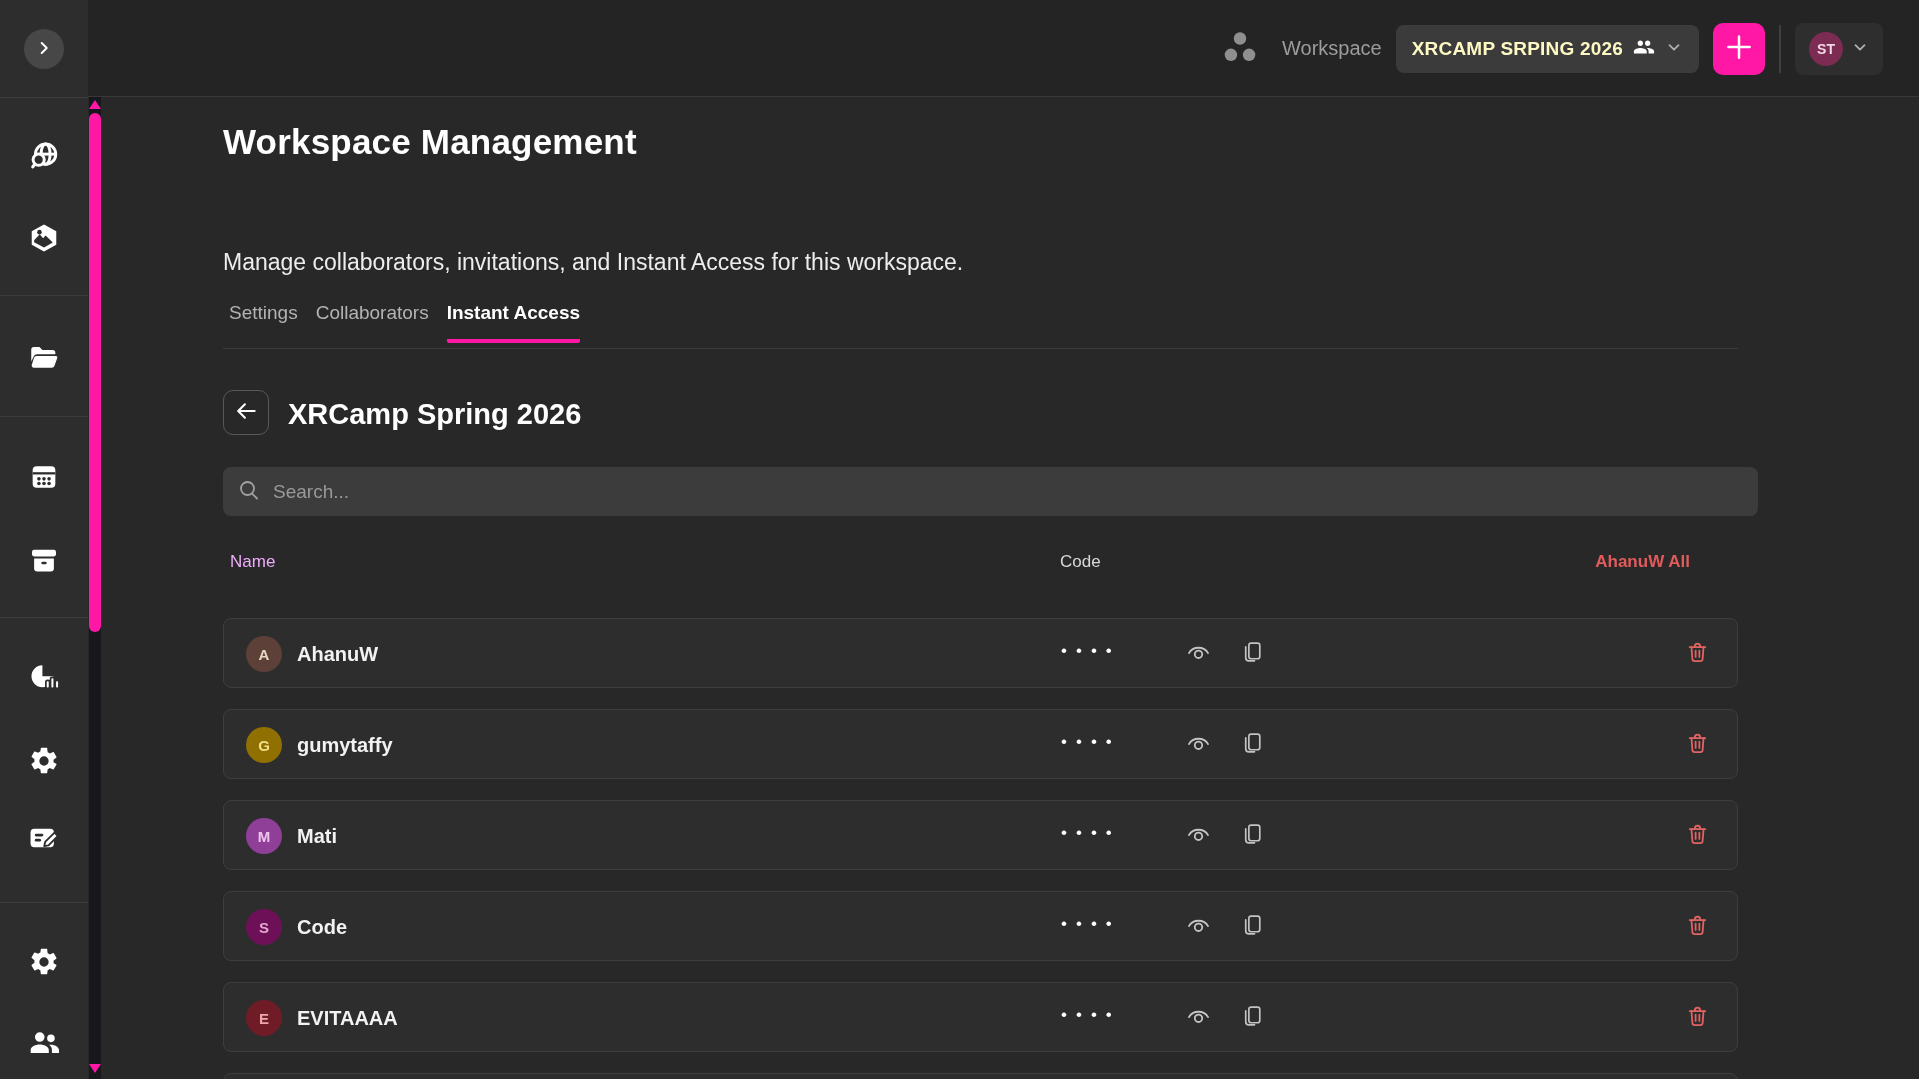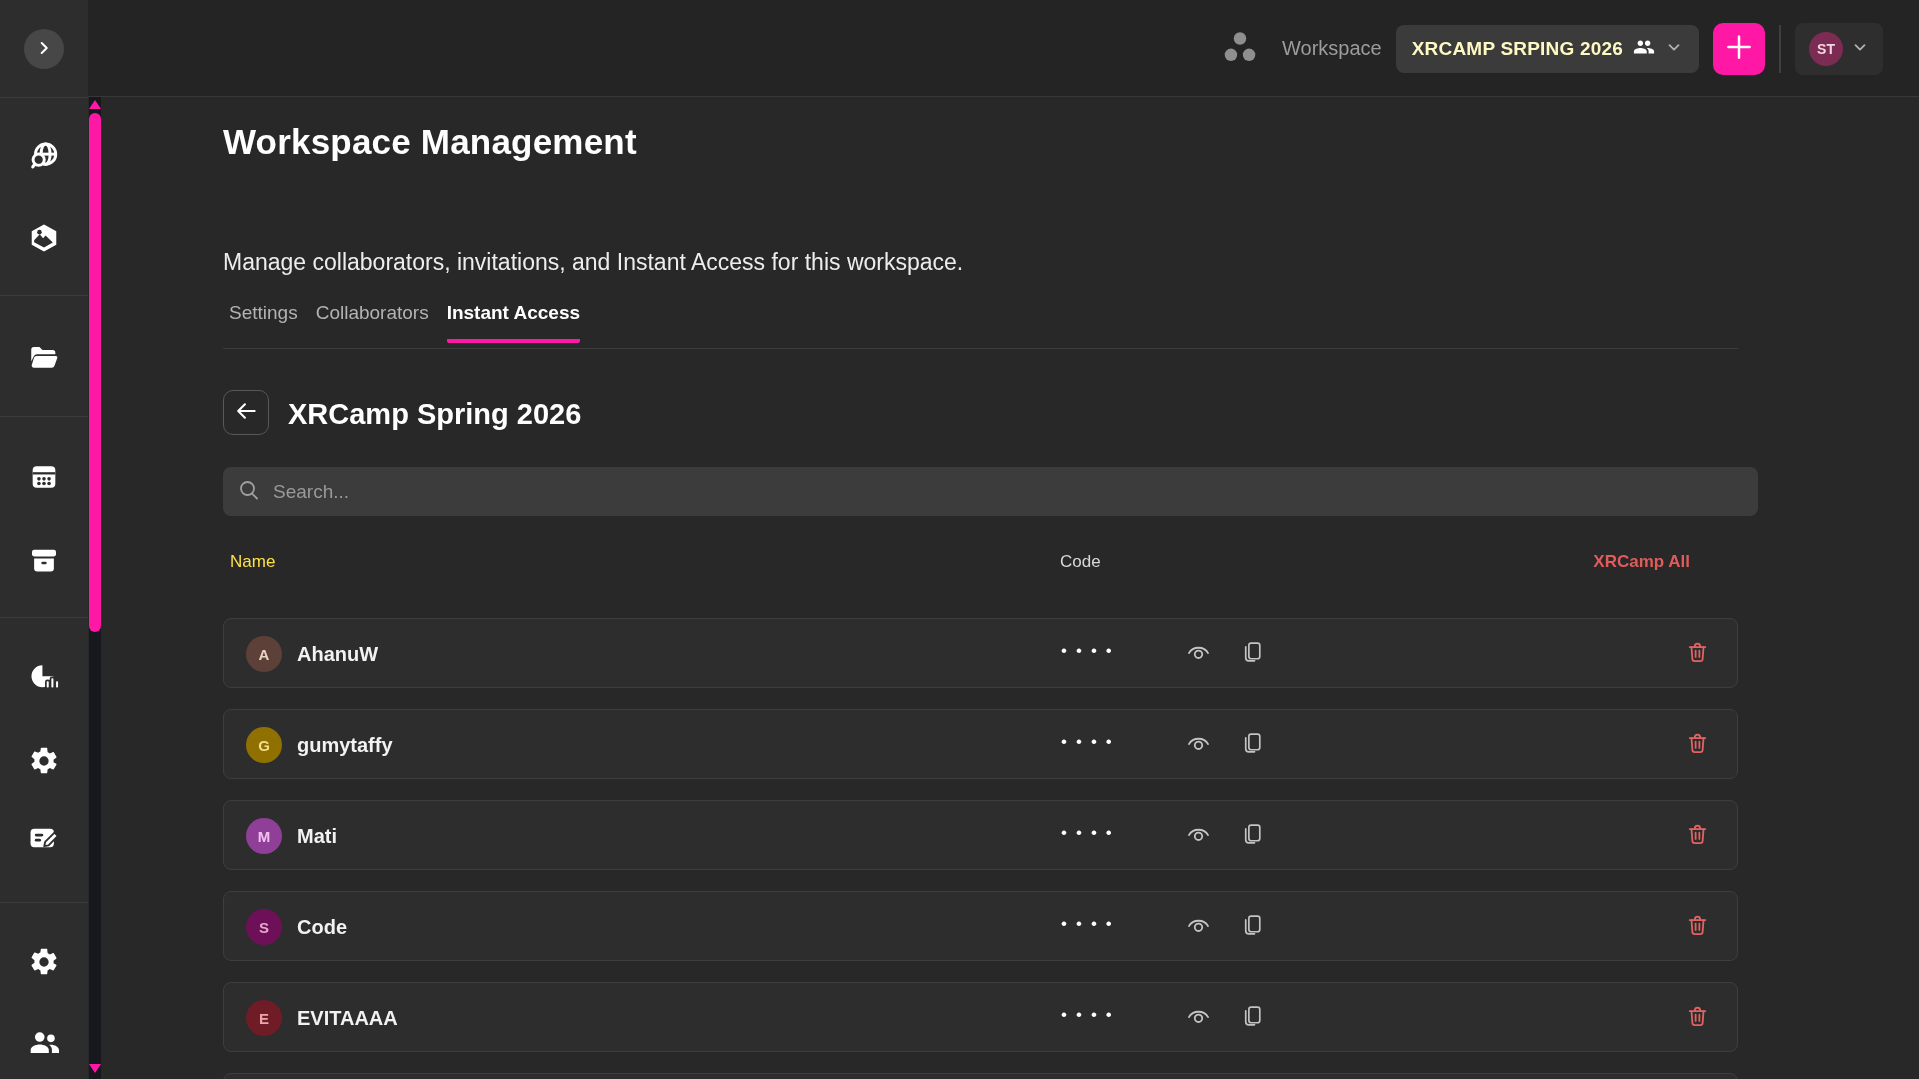--- a/index.html
+++ b/index.html
@@ -42,21 +42,21 @@
   .tab.active{color:#ffffff;font-weight:700;border-bottom-color:#ff17a6;border-radius:2px;}
   .tabs-rule{position:absolute;left:223px;top:348px;width:1515px;height:1px;background:#3c3c3c;}
 
   .back-btn{position:absolute;left:223px;top:390px;width:46px;height:45px;border-radius:10px;background:transparent;border:1px solid #585858;display:flex;align-items:center;justify-content:center;cursor:pointer;}
   .section-heading{position:absolute;left:288px;top:398px;font-size:29px;font-weight:700;color:#ffffff;}
 
   .search-box{position:absolute;left:223px;top:467px;width:1535px;height:49px;background:#3c3c3c;border-radius:8px;display:flex;align-items:center;padding:0 14px;gap:10px;}
   .search-box input{flex:1;background:transparent;border:none;outline:none;font-size:19px;color:#e8e8e8;}
   .search-box input::placeholder{color:#999999;}
 
-  .col-name{position:absolute;left:230px;top:552px;font-size:17px;color:#fde047;}
+  .col-name{position:absolute;left:230px;top:552px;font-size:17px;color:#f0abfc;}
   .col-code{position:absolute;left:1060px;top:552px;font-size:17px;color:#d9d9d9;}
   .revoke-all{position:absolute;left:1593px;top:552px;width:97px;text-align:right;font-size:17px;font-weight:600;color:#e15b5b;cursor:pointer;}
 
   .rows{position:absolute;left:0;top:0;}
   .row-card{position:absolute;left:223px;width:1515px;height:70px;background:#2d2d2d;border:1px solid #3e3e3e;border-radius:8px;}
   .row-avatar{position:absolute;left:22px;top:17px;width:36px;height:36px;border-radius:50%;display:flex;align-items:center;justify-content:center;font-size:15px;font-weight:600;}
   .row-name{position:absolute;left:73px;top:24px;font-size:20px;font-weight:700;color:#f2f2f2;}
   .row-code{position:absolute;left:837px;top:22px;font-size:17px;color:#ffffff;letter-spacing:9px;}
   .icon-btn{position:absolute;top:21px;width:28px;height:28px;background:transparent;border:none;padding:0;display:flex;align-items:center;justify-content:center;cursor:pointer;}
   .btn-eye{left:960px;}
@@ -261,21 +261,21 @@
       <svg width="24" height="24" viewBox="0 0 24 24" fill="none" stroke="#a0a0a0" stroke-width="1.8" stroke-linecap="round">
           <circle cx="10.5" cy="10.5" r="6.5"></circle>
           <path d="M15.3 15.8 L20 20.5"></path>
         </svg>
     </span>
     <input type="text" placeholder="Search..." style="">
   </div>
 
   <div class="col-name">Name</div>
   <div class="col-code">Code</div>
-  <div class="revoke-all">XRCamp All</div>
+  <div class="revoke-all">AhanuW All</div>
 
   <div class="rows" id="rows-container">
     <div class="row-card" style="top: 618px;">
       <div class="row-avatar" style="background: rgb(93, 64, 55); color: rgb(232, 213, 196);">A</div>
       <div class="row-name">AhanuW</div>
       <div class="row-code">••••</div>
       <button class="icon-btn btn-eye">
         <span>
           <svg width="27" height="27" viewBox="0 0 24 24" fill="none" stroke="#c4c4c4" stroke-width="1.6" stroke-linecap="round">
               <path d="M3.5 12.5 C7 6.2 17 6.2 20.5 12.5"></path>

